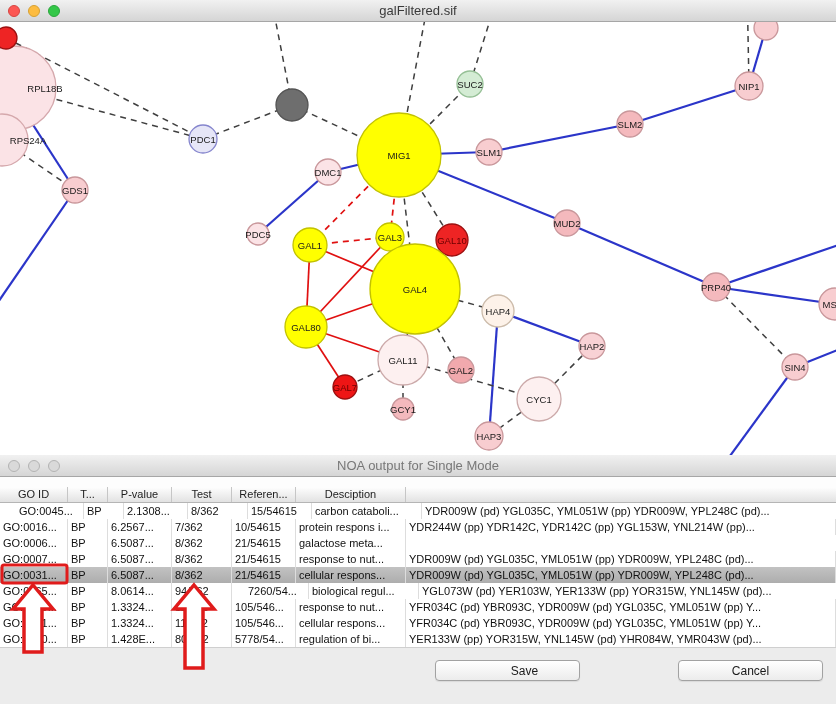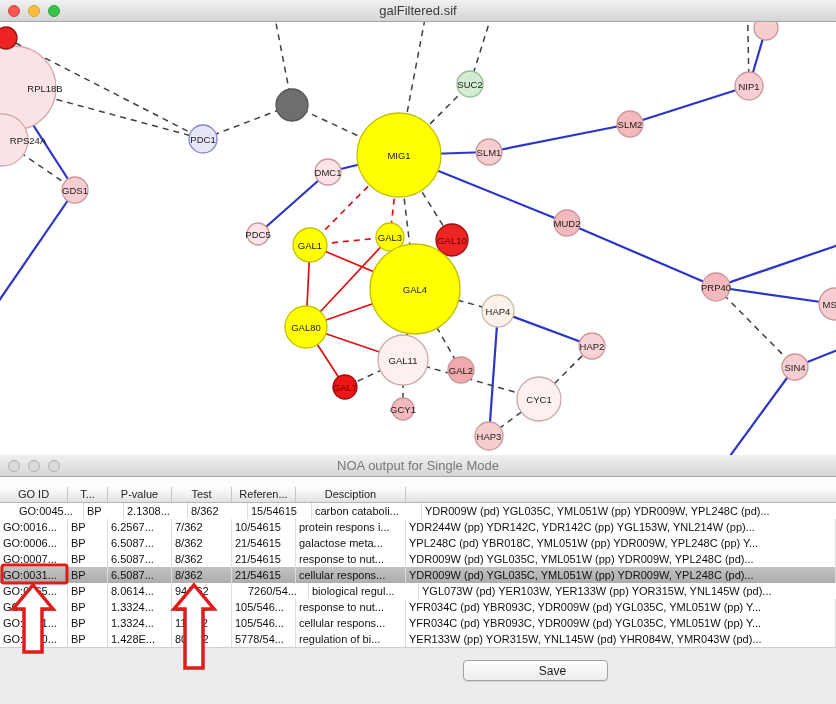--- a/index.html
+++ b/index.html
@@ -35,21 +35,21 @@
   .td{font-size:11px;color:#111;line-height:16px;padding-left:3px;
     border-right:1px solid #ddd;box-sizing:border-box;overflow:hidden;white-space:nowrap;flex:none;}
   .button-bar{height:57px;background:#ececec;border-top:1px solid #cfcfcf;position:relative;box-sizing:border-box;}
   .mac-btn{
     position:absolute;top:12px;width:145px;height:21px;
     border:1px solid #a2a2a2;border-radius:4px;
     background:linear-gradient(#ffffff,#ececec);
     font-family:"Liberation Sans",sans-serif;font-size:12px;color:#1a1a1a;
     box-shadow:0 1px 1px rgba(0,0,0,0.08);
   }
-  #save-button{left:463px;padding-left:40px;}
+  #save-button{left:435px;padding-left:40px;}
   #cancel-button{left:678px;}
   #annotation-layer{position:absolute;left:0;top:0;z-index:20;pointer-events:none;}
 </style>
 </head>
 <body>
 
 <div class="window network-window">
   <div class="titlebar">
     <div class="traffic">
       <span class="tl red"></span>
@@ -208,21 +208,20 @@
           <div class="td" style="width: 110px;">protein respons i...</div>
           <div class="td" style="width: 430px;">YDR244W (pp) YDR142C, YDR142C (pp) YGL153W, YNL214W (pp)...</div>
         </div>
         <div class="tr">
           <div class="td" style="width: 68px;">GO:0006...</div>
           <div class="td" style="width: 40px;">BP</div>
           <div class="td" style="width: 64px;">6.5087...</div>
           <div class="td" style="width: 60px;">8/362</div>
           <div class="td" style="width: 64px;">21/54615</div>
           <div class="td" style="width: 110px;">galactose meta...</div>
-          <div class="td" style="width: 430px;">YPL248C (pd) YBR018C, YML051W (pp) YDR009W, YPL248C (pp) Y...</div>
         </div>
         <div class="tr">
           <div class="td" style="width: 68px;">GO:0007...</div>
           <div class="td" style="width: 40px;">BP</div>
           <div class="td" style="width: 64px;">6.5087...</div>
           <div class="td" style="width: 60px;">8/362</div>
           <div class="td" style="width: 64px;">21/54615</div>
           <div class="td" style="width: 110px;">response to nut...</div>
           <div class="td" style="width: 430px;">YDR009W (pd) YGL035C, YML051W (pp) YDR009W, YPL248C (pd)...</div>
         </div>
@@ -268,20 +267,21 @@
           <div class="td" style="width: 64px;">1.428E...</div>
           <div class="td" style="width: 60px;">80/362</div>
           <div class="td" style="width: 64px;">5778/54...</div>
           <div class="td" style="width: 110px;">regulation of bi...</div>
           <div class="td" style="width: 430px;">YER133W (pp) YOR315W, YNL145W (pd) YHR084W, YMR043W (pd)...</div>
         </div>
       </div>
   </div>
   <div class="button-bar">
     <button class="mac-btn" id="save-button">Save</button>
+    <button class="mac-btn" id="cancel-button">Cancel</button>
   </div>
 </div>
 
 <svg id="annotation-layer" width="836" height="704" viewBox="0 0 836 704" xmlns="http://www.w3.org/2000/svg">
     <rect x="2" y="565" width="65" height="18" rx="2" fill="none" stroke="#e01b1b" stroke-width="3"></rect>
     <polygon points="33,585 53,609 42,609 42,652 24,652 24,609 13,609" fill="#ffffff" stroke="#e01b1b" stroke-width="3.5" stroke-linejoin="miter"></polygon>
     <polygon points="194,585 214,609 203,609 203,668 185,668 185,609 174,609" fill="#ffffff" stroke="#e01b1b" stroke-width="3.5" stroke-linejoin="miter"></polygon>
   </svg>
 
 </body></html>

